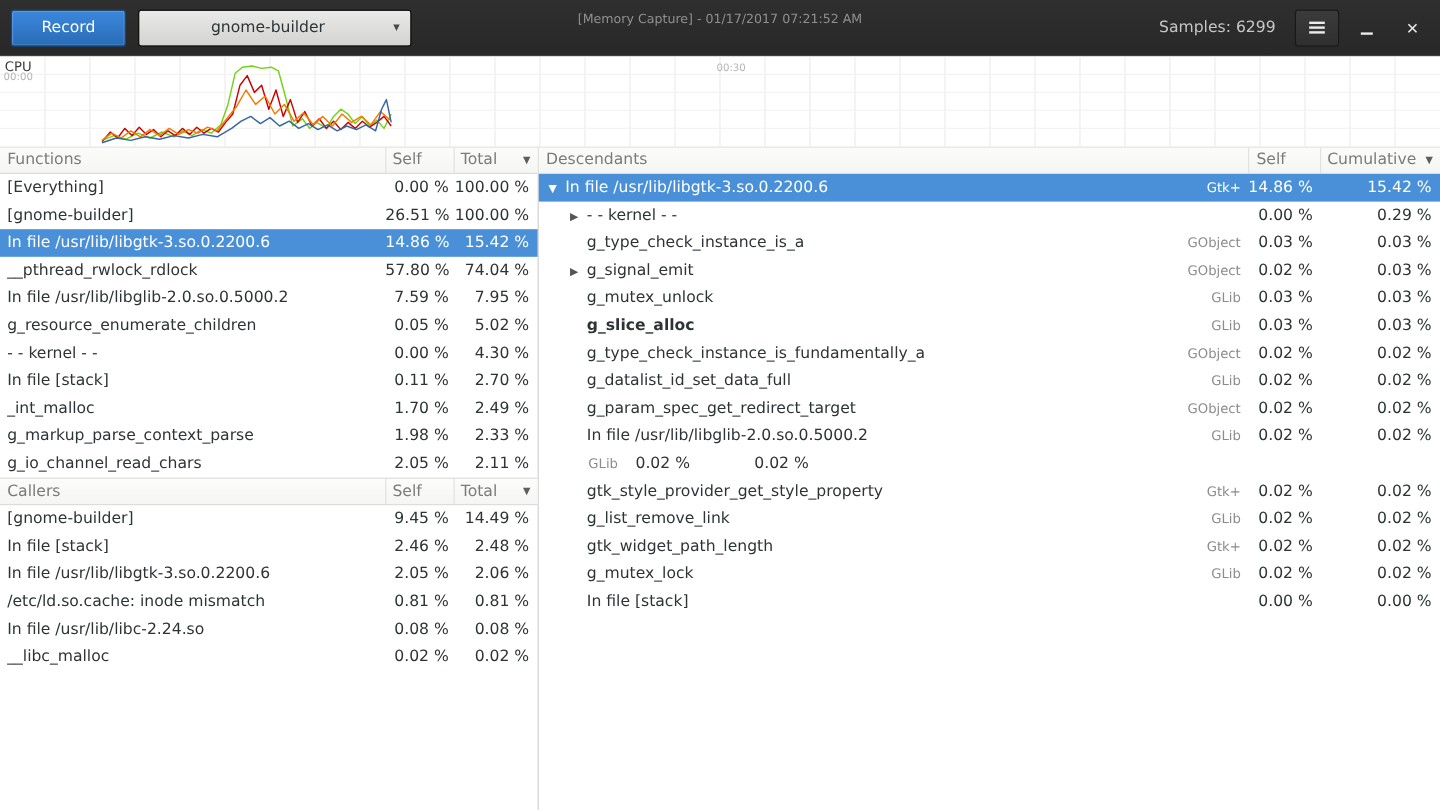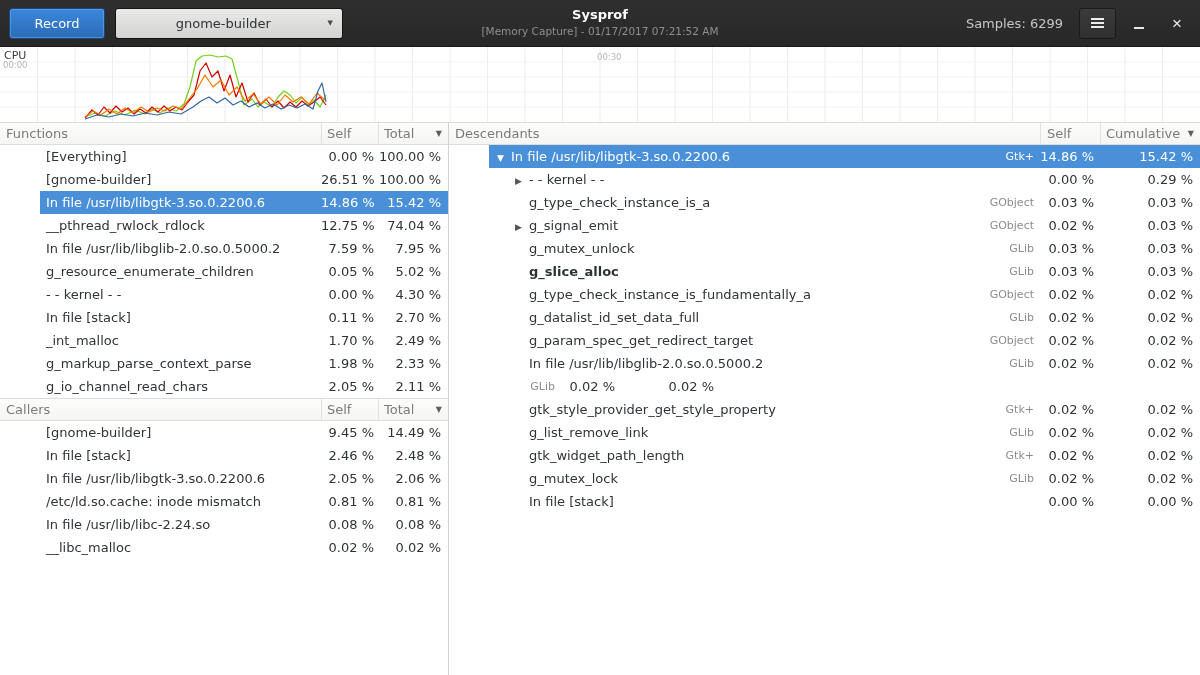--- a/index.html
+++ b/index.html
@@ -44,21 +44,21 @@
     border-top:1px solid #dddddb;border-bottom:1px solid #dddddb;}
   .hc{font-size:13px;color:#7b7b79;line-height:21px;white-space:nowrap;}
   .hc.hname{flex:1;padding-left:6px;}
   .hc.hself{width:57px;border-left:1px solid #e1e1df;padding-left:5px;}
   .hc.htotal{width:70px;border-left:1px solid #e1e1df;padding:0 6px 0 5px;
     display:flex;justify-content:space-between;}
   .hc.hself2{width:60px;border-left:1px solid #e1e1df;padding-left:6px;}
   .hc.hcum{width:100px;border-left:1px solid #e1e1df;padding:0 6px 0 5px;
     display:flex;justify-content:space-between;}
   .sort{font-size:8px;color:#5e5e5c;line-height:21px;}
-  .trow{display:flex;height:23px;font-size:13px;color:#2e3436;line-height:23px;cursor:default;margin-left:40px;}
+  .trow{display:flex;height:23px;font-size:13px;color:#2e3436;line-height:23px;cursor:default;}
   .trow.selected{background:#4a90d9;color:#fff;}
   .cell{white-space:nowrap;overflow:hidden;}
   .cname{flex:1;padding-left:6px;}
   .cself{width:57px;text-align:right;padding-right:4px;}
   .ctotal{width:70px;text-align:right;padding-right:7px;}
   .clib{width:72px;text-align:right;padding-right:6px;font-size:11px;color:#8c8c8a;}
   .trow.selected .clib{color:#fff;}
   .cself2{width:60px;text-align:right;padding-right:6px;}
   .ccum{width:100px;text-align:right;padding-right:7px;}
   .expander{display:inline-block;width:14px;font-size:9px;color:#555553;}
@@ -67,21 +67,20 @@
 </head>
 <body>
 
 <header class="headerbar">
   <button class="record-btn">Record</button>
   <button class="combo">
     <span class="lbl">gnome-builder</span>
     <span class="arrow">▼</span>
   </button>
   <div class="title-box">
-    <div class="title">Sysprof</div>
     <div class="subtitle">[Memory Capture] - 01/17/2017 07:21:52 AM</div>
   </div>
   <div class="header-right">
     <span class="samples">Samples: 6299</span>
     <button class="menu-btn">
       <span class="hamburger"></span>
     </button>
     <button class="win-btn">
       <span class="minbar"></span>
     </button>
@@ -159,21 +158,21 @@
           <span class="cell cself">26.51 %</span>
           <span class="cell ctotal">100.00 %</span>
         </div>
         <div class="trow selected">
           <span class="cell cname">In file /usr/lib/libgtk-3.so.0.2200.6</span>
           <span class="cell cself">14.86 %</span>
           <span class="cell ctotal">15.42 %</span>
         </div>
         <div class="trow">
           <span class="cell cname">__pthread_rwlock_rdlock</span>
-          <span class="cell cself">12.75 %</span>
+          <span class="cell cself">57.80 %</span>
           <span class="cell ctotal">74.04 %</span>
         </div>
         <div class="trow">
           <span class="cell cname">In file /usr/lib/libglib-2.0.so.0.5000.2</span>
           <span class="cell cself">7.59 %</span>
           <span class="cell ctotal">7.95 %</span>
         </div>
         <div class="trow">
           <span class="cell cname">g_resource_enumerate_children</span>
           <span class="cell cself">0.05 %</span>

